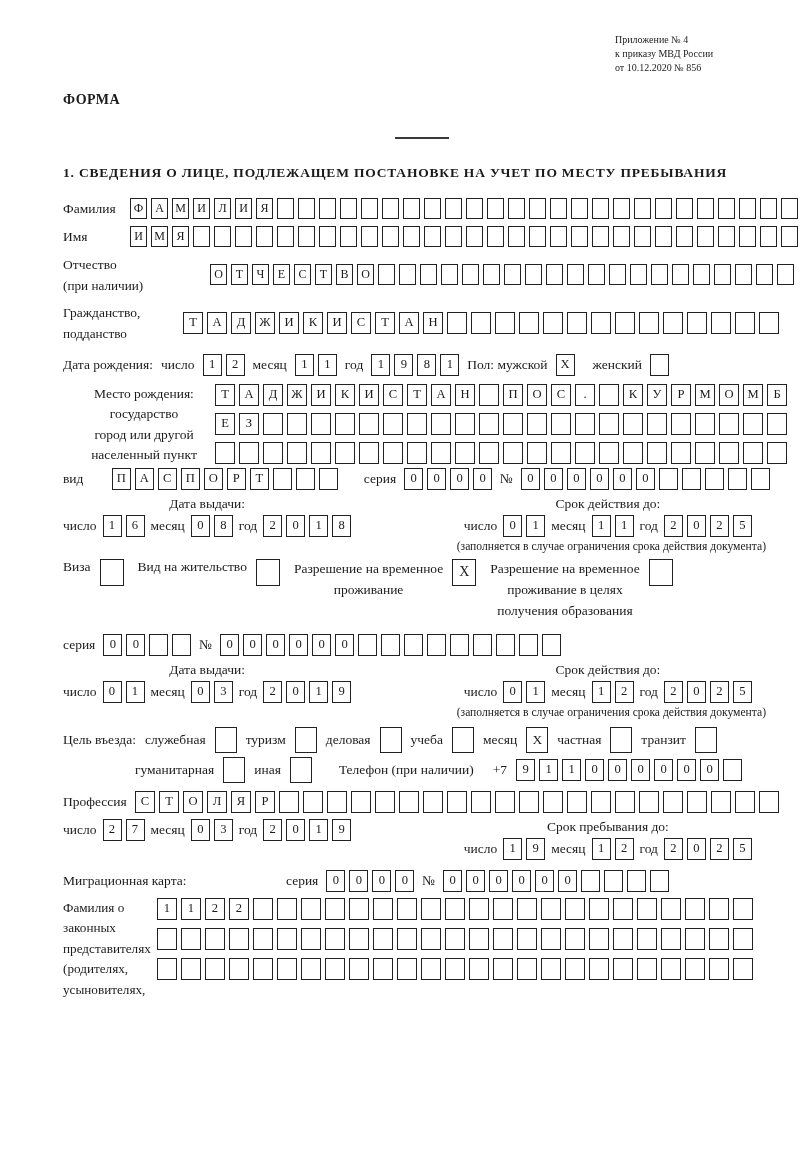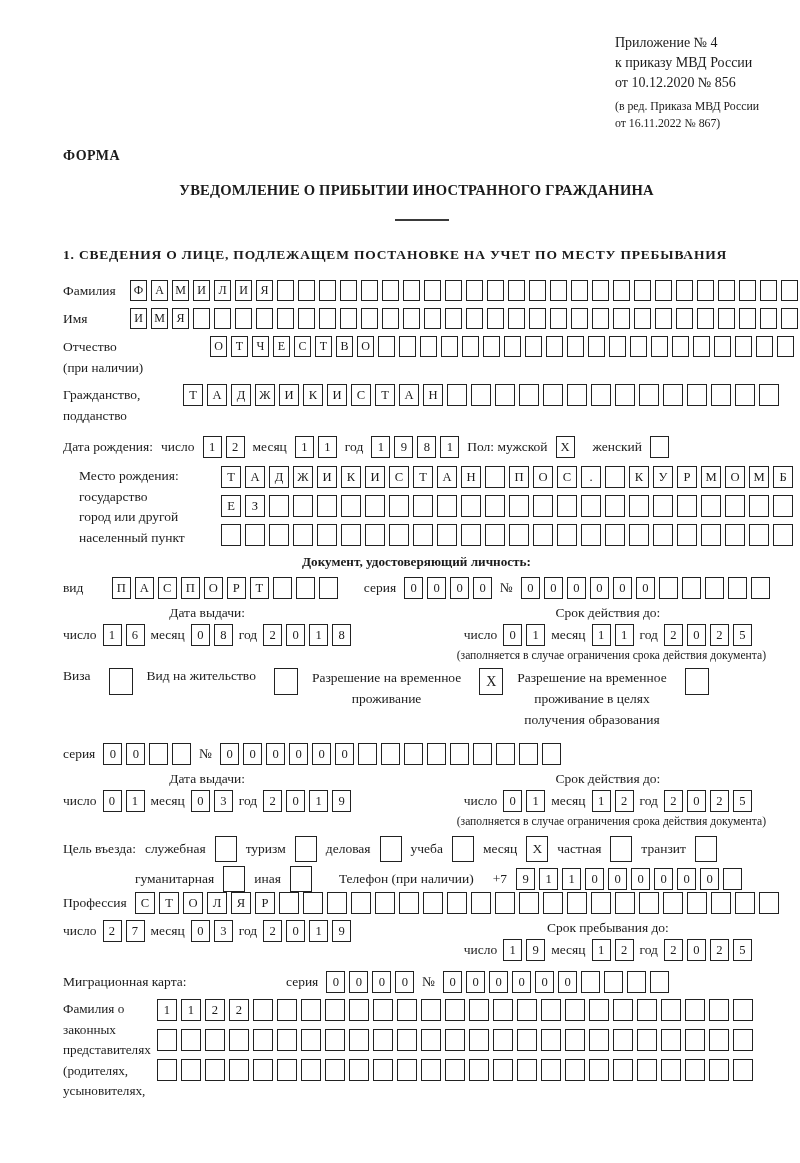--- a/index.html
+++ b/index.html
@@ -3,79 +3,74 @@
 <meta charset="utf-8">
 <style>
   html,body{margin:0;padding:0;background:#ffffff;}
   .page{
     width:800px;height:1163px;box-sizing:border-box;
     padding:33px 30px 16px 63px;
     font-family:"Liberation Serif", serif;
     color:#1b1b1b;position:relative;overflow:hidden;background:#ffffff;
   }
   
-  .hdr{margin-left:552px;font-size:14px;line-height:1.42;}
+  .hdr{margin-left:552px;font-size:10px;line-height:1.42;}
   .hdr-small{margin-left:552px;font-size:11.8px;line-height:1.45;margin-top:5px;}
   .form-label{text-align:left;font-weight:bold;font-size:14px;margin-top:16px;padding-right:6px;letter-spacing:.5px;}
   
   .title{text-align:center;font-weight:bold;font-size:14.6px;line-height:1.8;margin-top:13px;letter-spacing:.2px;}
   .underline-blank{display:inline-block;width:54px;border-bottom:2px solid #3a3a3a;height:.9em;margin-left:10px;}
   .sec-heading{font-weight:bold;font-size:13.5px;margin-top:18px;margin-bottom:17px;letter-spacing:.8px;}
   
-  .frow{display:flex;align-items:flex-start;margin-bottom:6px;}
+  .frow{display:flex;align-items:center;margin-bottom:6px;}
   .flabel{font-size:13.5px;line-height:22px;flex:none;}
   .sub{font-size:13.2px;line-height:20px;}
   .cells{display:inline-flex;gap:4px;flex:none;}
   .cell{
     box-sizing:border-box;flex:none;width:19px;height:22px;
     border:1.6px solid #222;background:#fff;
     display:inline-flex;align-items:center;justify-content:center;
     font-size:12.6px;
   }
   .cells.sm .cell{width:17px;height:21px;font-size:12px;}
   .cells.md .cell{width:20px;}
   .cells.cb .cell{width:22px;height:26px;font-size:13.5px;}
   .cells.big .cell{width:24px;height:27px;font-size:14px;}
   .w67{width:67px;} .w120{width:120px;} .w147{width:147px;} .w45{width:45px;} .w72{width:72px;}
   .inline-row{display:flex;align-items:center;gap:8px;font-size:13.5px;margin:10px 0 8px;}
-  .bp{display:flex;margin:2px 16px 2px;}
+  .bp{display:flex;margin:2px 10px 2px;text-align:center;}
   .bp-labels{width:142px;flex:none;font-size:13.5px;line-height:20.5px;}
   .col-cells{display:flex;flex-direction:column;gap:7px;}
   .doc-heading{text-align:center;font-weight:bold;font-size:13.2px;margin:6px 0 7px;}
   .dates-row{display:flex;justify-content:space-between;padding-right:18px;margin-top:6px;}
   .date-heading{text-align:center;font-size:13.5px;margin-bottom:3px;}
   .date-line{display:flex;align-items:center;gap:6px;font-size:13.5px;}
   .fine{font-size:11.6px;}
   .note-right{text-align:right;margin-top:3px;padding-right:4px;}
   .intro{font-size:13.5px;line-height:2.1;}
   .opts-row{display:flex;align-items:flex-start;gap:14px;font-size:13.5px;margin:6px 0 12px;}
-  .opt{display:flex;align-items:flex-start;gap:18px;}
+  .opt{display:flex;align-items:flex-start;gap:9px;}
   .opt-lines{text-align:center;line-height:1.55;}
   .gap18{margin-left:18px;} .gap10{margin-left:10px;}
   .rep{display:flex;margin-top:4px;}
   .rep-labels{width:94px;flex:none;font-size:13.2px;line-height:20.5px;}
 </style>
 </head>
 <body>
 
 <div class="page">
 
   <div class="hdr">
     <div>Приложение № 4</div>
     <div>к приказу МВД России</div>
     <div>от 10.12.2020 № 856</div>
   </div>
-  <div class="hdr-small">
-    <div>(в ред. Приказа МВД России</div>
-    <div>от 16.11.2022 № 867)</div>
-  </div>
   <div class="form-label">ФОРМА</div>
 
   <div class="title">
-    <div>УВЕДОМЛЕНИЕ О ПРИБЫТИИ ИНОСТРАННОГО ГРАЖДАНИНА</div>
     <div><span class="underline-blank"></span></div>
   </div>
 
   <div class="sec-heading">1. СВЕДЕНИЯ О ЛИЦЕ, ПОДЛЕЖАЩЕМ ПОСТАНОВКЕ НА УЧЕТ ПО МЕСТУ ПРЕБЫВАНИЯ</div>
 
   <div class="frow">
     <div class="flabel w67">Фамилия</div>
     <span class="cells sm">
         <span class="cell">Ф</span>
         <span class="cell">А</span>
@@ -332,21 +327,20 @@
           <span class="cell"></span>
           <span class="cell"></span>
           <span class="cell"></span>
           <span class="cell"></span>
           <span class="cell"></span>
           <span class="cell"></span>
         </span>
     </div>
   </div>
 
-  <div class="doc-heading">Документ, удостоверяющий личность:</div>
 
   <div class="inline-row" style="margin:2px 0 6px;">
     <span class="w45">вид</span>
     <span class="cells">
         <span class="cell">П</span>
         <span class="cell">А</span>
         <span class="cell">С</span>
         <span class="cell">П</span>
         <span class="cell">О</span>
         <span class="cell">Р</span>
@@ -562,21 +556,21 @@
     <span>частная</span>
     <span class="cells cb">
         <span class="cell"></span>
       </span>
     <span>транзит</span>
     <span class="cells cb">
         <span class="cell"></span>
       </span>
   </div>
 
-  <div class="inline-row" style="gap:9px;margin:4px 0 0 72px;">
+  <div class="inline-row" style="gap:9px;margin:4px 0 8px 72px;">
     <span>гуманитарная</span>
     <span class="cells cb">
         <span class="cell"></span>
       </span>
     <span>иная</span>
     <span class="cells cb">
         <span class="cell"></span>
       </span>
     <span class="gap18">Телефон (при наличии)</span>
     <span class="gap10">+7</span>

